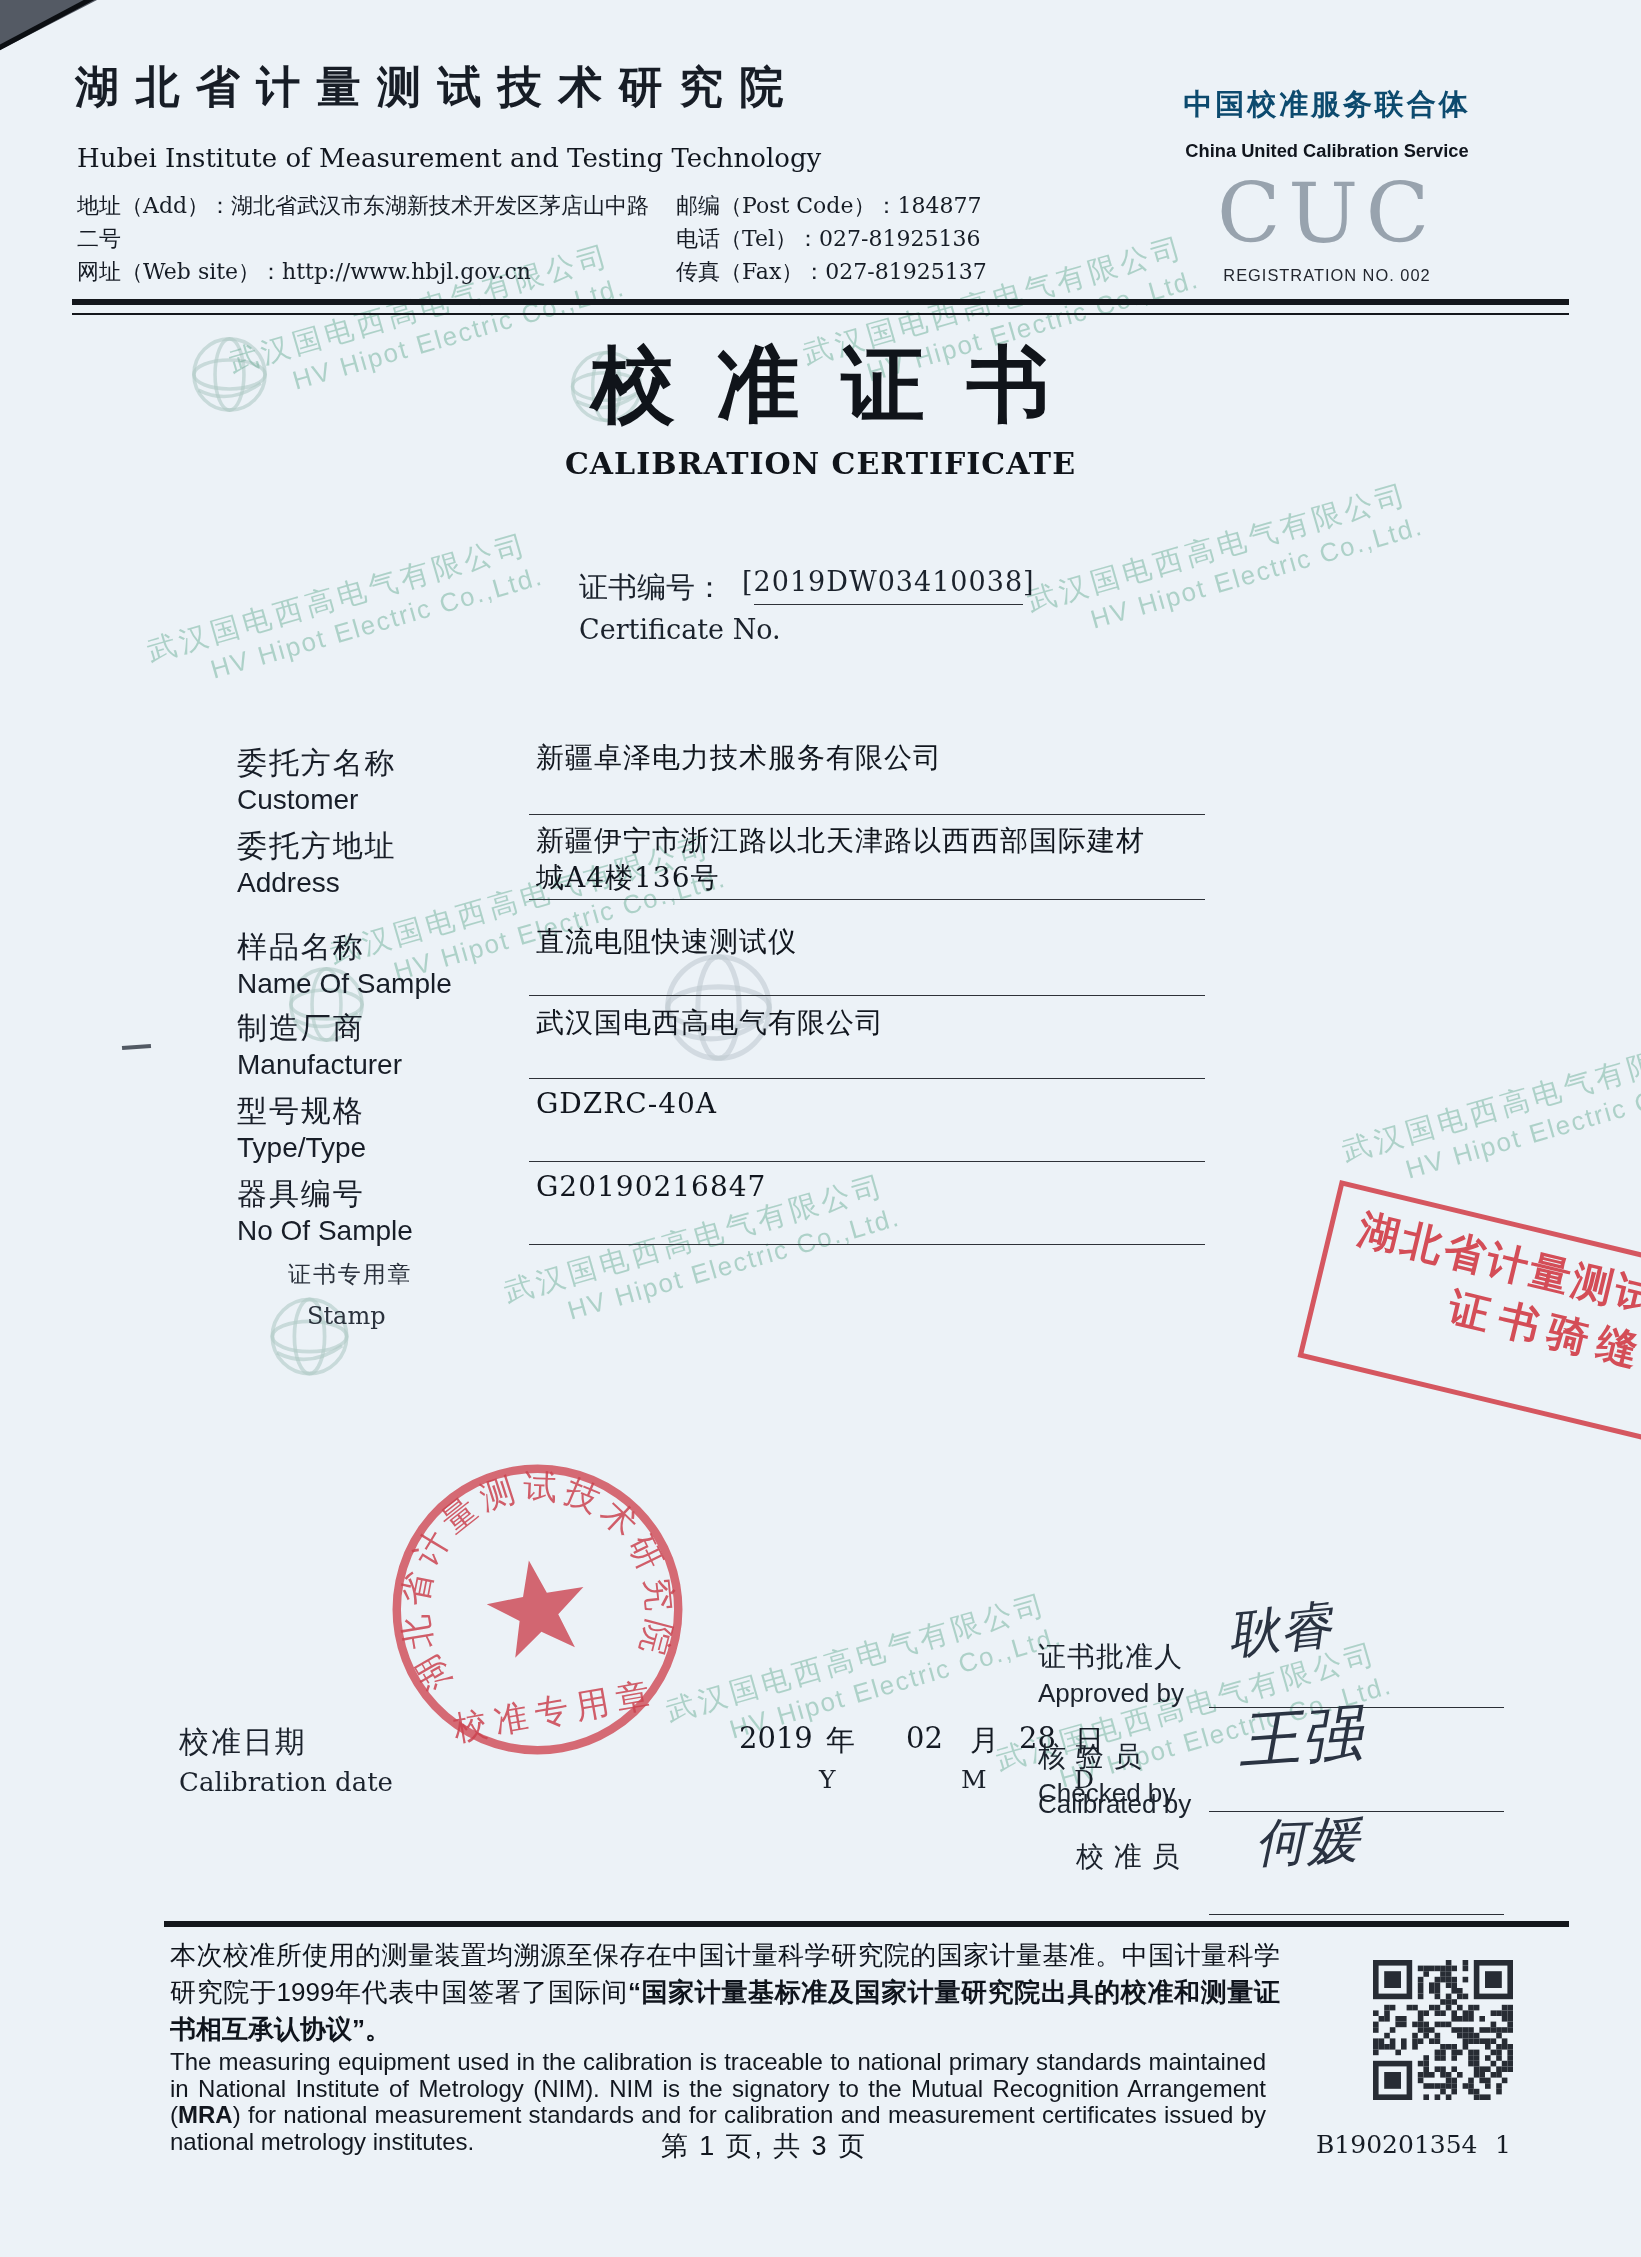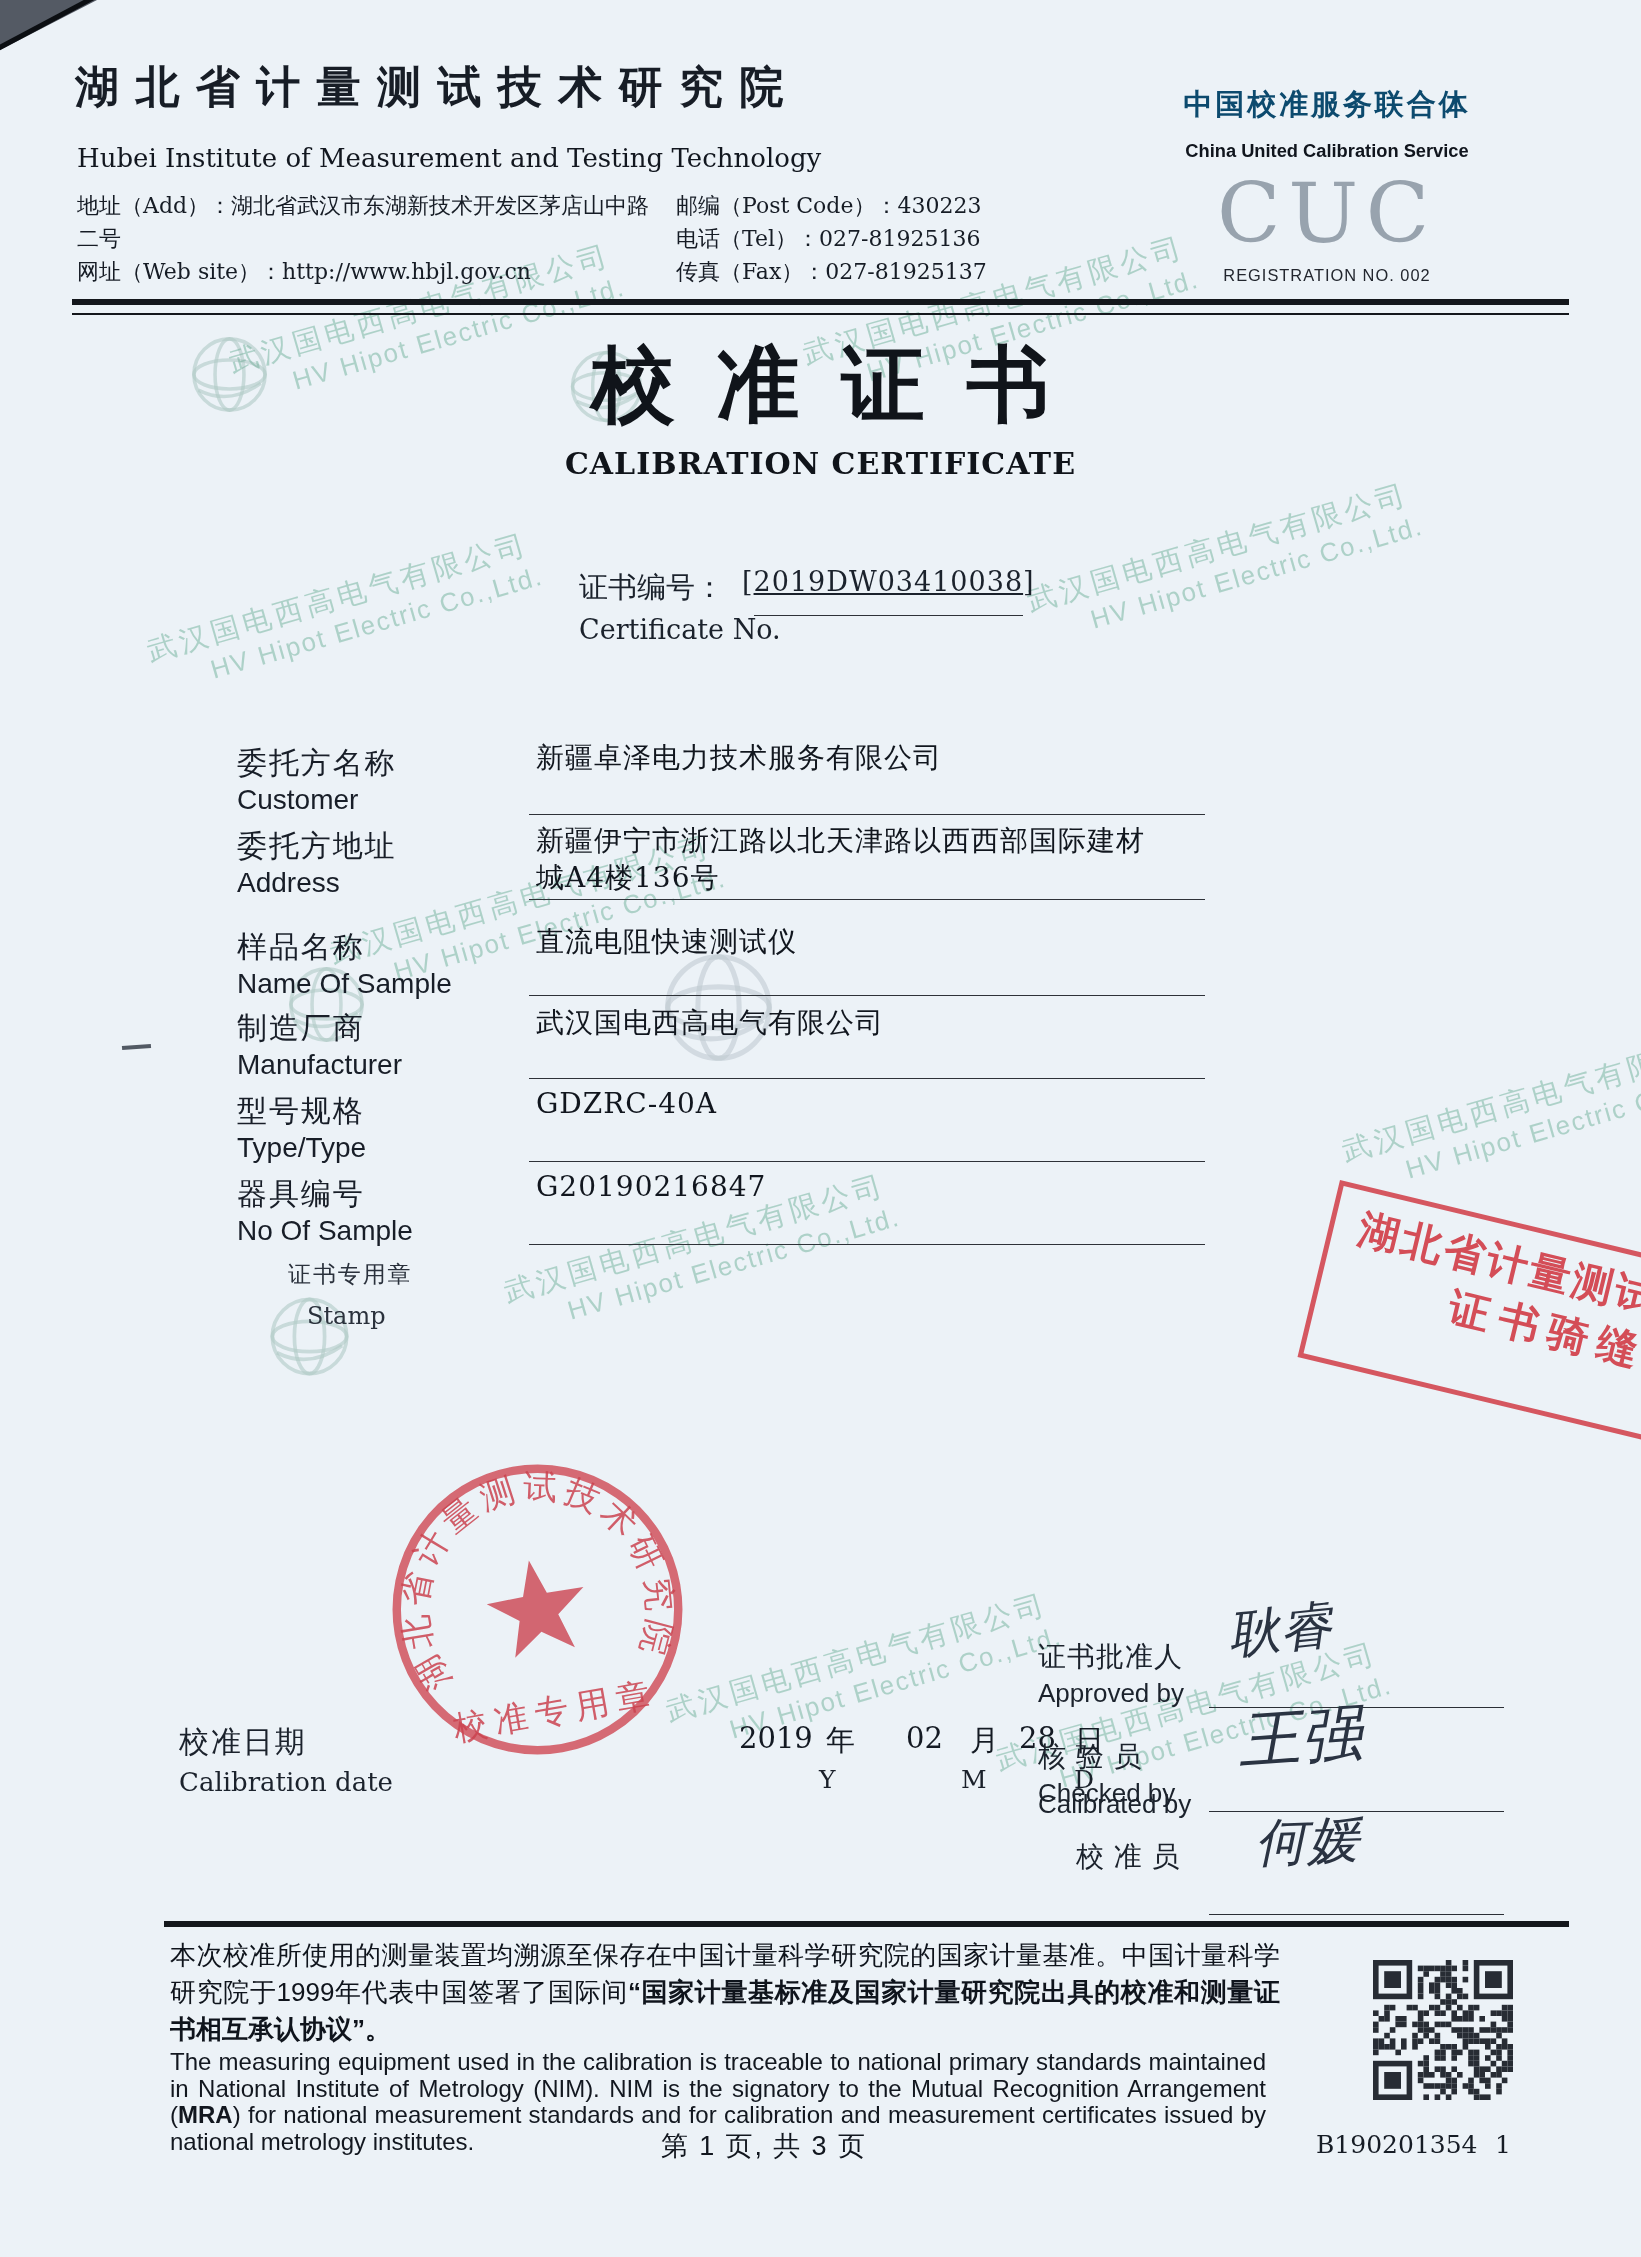--- a/index.html
+++ b/index.html
@@ -26,21 +26,21 @@
   .double-rule{left:72px;top:299px;width:1497px;height:7.7px;border-top:6.8px solid #14171c;border-bottom:2.9px solid #14171c;}
 
   
   .title-cn{left:50%;top:330px;transform:translateX(-50%);font-size:83px;font-weight:700;letter-spacing:42px;margin-left:21px;color:#10141a;white-space:nowrap;}
   .title-en{left:50%;top:446px;transform:translateX(-50%);font-family:"DejaVu Serif",serif;font-weight:700;font-size:30px;letter-spacing:1px;color:#10141a;white-space:nowrap;}
 
   
   .certno-cn{left:579px;top:568px;font-size:29px;font-weight:500;}
   .certno-en{left:579px;top:614px;font-family:"DejaVu Serif",serif;font-size:27px;}
   .certno-val{left:742px;top:566px;font-family:"DejaVu Serif",serif;font-size:27px;letter-spacing:1px;}
-  .certno-val .num{border-bottom:1.9px solid #2e3238;padding-bottom:18px;text-decoration:underline;}
+  .certno-val .num{border-bottom:1.9px solid #2e3238;padding-bottom:7px;}
 
   
   .f-cn{position:absolute;left:237px;top:0;font-size:30px;font-weight:500;letter-spacing:1.9px;color:#181e28;}
   .f-en{position:absolute;left:237px;top:41px;font-size:28px;color:#181e28;}
   .f-val{position:absolute;left:536px;top:-3.9px;font-family:"DejaVu Serif",serif;font-size:28px;letter-spacing:1px;color:#11161e;}
   .f-line{position:absolute;left:529px;width:676px;border-top:1.9px solid #2e3238;}
   .field{position:absolute;left:0;width:1641px;}
 
   
   .stamp-cn{left:288px;top:1259px;font-family:"DejaVu Serif",serif;font-size:23px;letter-spacing:1.9px;color:#2a313c;}
@@ -160,21 +160,21 @@
       <path d="M6 27 Q20 34 34 24"></path>
     </svg>
 
   <div class="abs inst-cn">湖北省计量测试技术研究院</div>
   <div class="abs inst-en">Hubei Institute of Measurement and Testing Technology</div>
   <div class="abs contact contact-left">
     <div>地址（Add）：湖北省武汉市东湖新技术开发区茅店山中路二号</div>
     <div>网址（Web site）：http://www.hbjl.gov.cn</div>
   </div>
   <div class="abs contact contact-right">
-    <div>邮编（Post Code）：430223</div>
+    <div>邮编（Post Code）：184877</div>
     <div>电话（Tel）：027-81925136</div>
     <div>传真（Fax）：027-81925137</div>
   </div>
   <div class="abs cuc">
     <div class="cuc-cn">中国校准服务联合体</div>
     <div class="cuc-en">China United Calibration Service</div>
     <div class="cuc-logo">CUC</div>
     <div class="cuc-reg">REGISTRATION NO. 002</div>
   </div>
   <div class="abs double-rule"></div>

